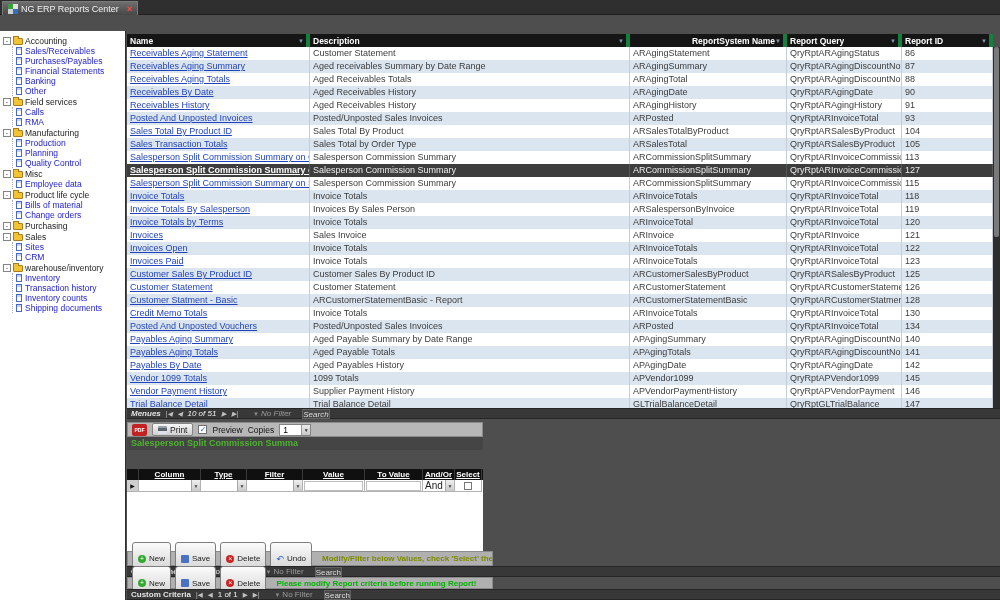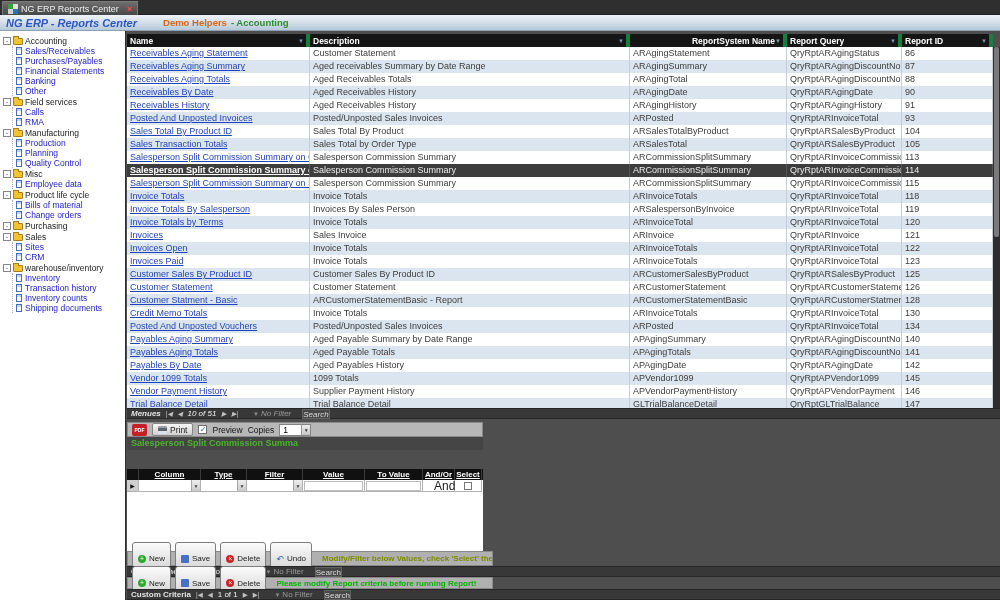--- a/index.html
+++ b/index.html
@@ -81,21 +81,21 @@
 
   
   .crit-header{position:absolute;left:0;top:438px;height:11px;display:flex;background:#101010;width:356px;}
   .cc-cell{color:#fff;font-size:8px;font-weight:bold;border-right:1px solid #3a3a3a;display:flex;align-items:center;justify-content:center;flex:none;white-space:nowrap;overflow:hidden;text-decoration:underline;}
   .cc-sel{width:12px;} .cc0{width:62px;} .cc1{width:46px;} .cc2{width:56px;} .cc3{width:62px;} .cc4{width:58px;} .cc5{width:32px;} .cc6{width:27px;}
   .crit-row{position:absolute;left:0;top:449px;height:12px;display:flex;width:356px;background:#fff;}
   .cr-cell{border-right:1px solid #b2b2b2;border-bottom:1px solid #b2b2b2;height:100%;display:flex;align-items:center;flex:none;background:#fff;}
   .cr-sel{width:12px;background:#cfcfcf;justify-content:center;font-size:6px;color:#111;}
   .ddsm{margin-left:auto;width:9px;height:100%;background:linear-gradient(#efefef,#cacaca);border-left:1px solid #a8a8a8;font-size:5px;color:#444;display:flex;align-items:center;justify-content:center;cursor:pointer;}
   .cell-input{flex:1;min-width:0;height:10px;border:1px solid #bdbdbd;margin:0 1px;font-size:8px;font-family:inherit;padding:0 1px;}
-  .andor-val{font-size:12px;color:#222;padding-left:2px;margin-left:9px;}
+  .andor-val{font-size:10px;color:#222;padding-left:2px;}
   .cr-select{justify-content:center;}
   .cb{width:8px;height:8px;border:1px solid #767676;background:#fff;display:inline-block;cursor:pointer;}
   .crit-area{position:absolute;left:0;top:461px;width:356px;height:59px;background:#fff;}
 
   
   .actions{position:absolute;left:0;display:flex;align-items:center;gap:4px;padding-left:4px;width:356px;background:#b0b0b0;border:1px solid #8a8a8a;}
   .actions1{top:520px;height:15px;width:366px;}
   .actions2{top:546px;height:12px;width:366px;}
   .abtn{display:flex;align-items:center;gap:3px;background:linear-gradient(#fbfbfb,#cecece);border:1px solid #7d7d7d;border-radius:3px;height:12px;font-size:8px;padding:16px 5px;font-family:inherit;color:#222;cursor:pointer;white-space:nowrap;}
   .ic{width:8px;height:8px;border-radius:50%;color:#fff;font-size:7px;line-height:8px;text-align:center;display:inline-block;flex:none;}
@@ -119,25 +119,20 @@
             <rect width="5" height="5" fill="#3a9e3a"></rect>
             <rect x="5" y="5" width="5" height="5" fill="#2e6fbe"></rect>
             <rect x="5" width="5" height="5" fill="#e2e2e2"></rect>
             <rect y="5" width="5" height="5" fill="#d0d0d0"></rect>
           </svg></span>
       <span class="tab-title">NG ERP Reports Center</span>
       <span class="tab-close">×</span>
     </div>
   </div>
 
-  <div class="headerbar">
-    <span class="app-title">NG ERP - Reports Center</span>
-    <span class="ctx1">Demo Helpers</span>
-    <span class="ctx2">- Accounting</span>
-  </div>
 
   <div class="sidebar">
     <div class="tree">
         <div class="tree-category">
           <span class="expander">-</span>
           <span class="folder-icon"></span>
           <span class="cat-label">Accounting</span>
         </div>
         <div class="tree-children">
           <div class="tree-leaf">
@@ -353,21 +348,21 @@
           <div class="g-cell gc1">Salesperson Commission Summary</div>
           <div class="g-cell gc2">ARCommissionSplitSummary</div>
           <div class="g-cell gc3">QryRptARInvoiceCommission</div>
           <div class="g-cell gc4">113</div>
         </div>
         <div class="grid-row alt selected">
           <div class="g-cell gc0 name-cell">Salesperson Split Commission Summary on Profit</div>
           <div class="g-cell gc1">Salesperson Commission Summary</div>
           <div class="g-cell gc2">ARCommissionSplitSummary</div>
           <div class="g-cell gc3">QryRptARInvoiceCommission</div>
-          <div class="g-cell gc4">114</div>
+          <div class="g-cell gc4">127</div>
         </div>
         <div class="grid-row">
           <div class="g-cell gc0 name-cell">Salesperson Split Commission Summary on Subtotal</div>
           <div class="g-cell gc1">Salesperson Commission Summary</div>
           <div class="g-cell gc2">ARCommissionSplitSummary</div>
           <div class="g-cell gc3">QryRptARInvoiceCommission</div>
           <div class="g-cell gc4">115</div>
         </div>
         <div class="grid-row alt">
           <div class="g-cell gc0 name-cell">Invoice Totals</div>

